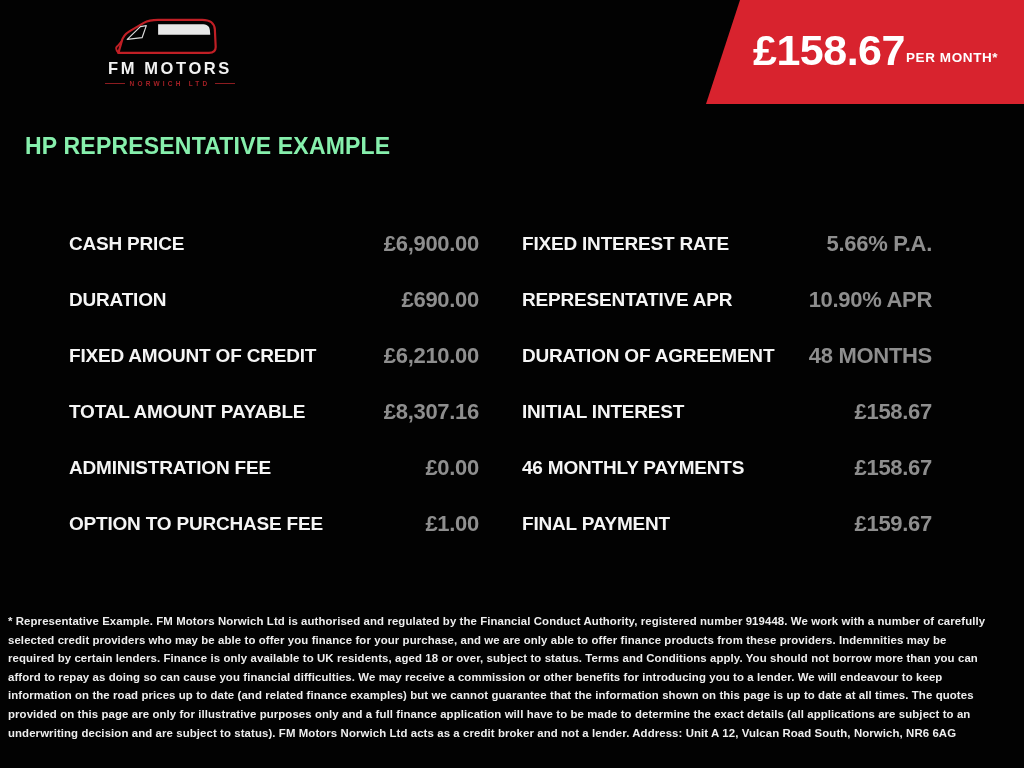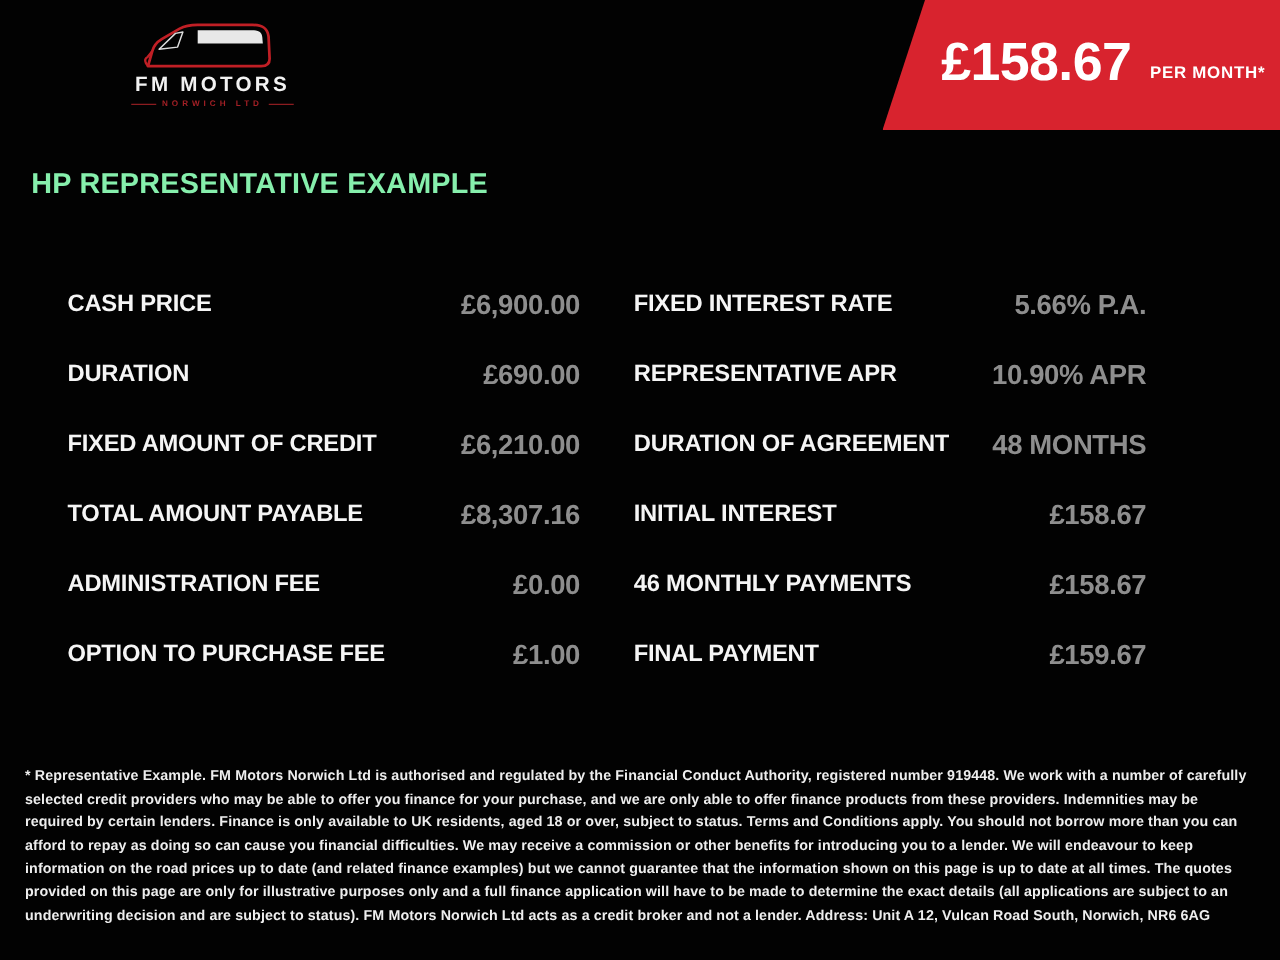--- a/index.html
+++ b/index.html
@@ -65,39 +65,39 @@
     font-weight: 700;
     letter-spacing: -0.5px;
     line-height: 1;
     margin-top: 29px;
   }
   .banner-suffix {
     font-size: 13.5px;
     font-weight: 700;
     letter-spacing: 0.6px;
     margin-top: 50px;
-    margin-left: 15px;
+    margin-left: 1px;
     white-space: nowrap;
   }
 
   
   .heading {
     position: absolute;
     left: 25px;
     top: 133px;
     color: #86efac;
     font-size: 23px;
     font-weight: 700;
     letter-spacing: 0.2px;
   }
 
   
   .finance {
     position: absolute;
-    left: 54px;
+    left: 69px;
     top: 216px;
     width: 908px;
     display: flex;
     column-gap: 43px;
   }
   .finance-col { width: 410px; }
   .finance-row {
     height: 56px;
     display: flex;
     align-items: center;
@@ -115,21 +115,21 @@
     font-size: 22px;
     font-weight: 700;
     letter-spacing: -0.3px;
     white-space: nowrap;
     margin-left: 24px;
   }
 
   
   .disclaimer {
     position: absolute;
-    left: 20px;
+    left: 8px;
     top: 612px;
     width: 988px;
     color: #eeeeee;
     font-size: 11.4px;
     font-weight: 700;
     line-height: 18.6px;
     letter-spacing: 0.1px;
     text-align: left;
   }
 </style>

